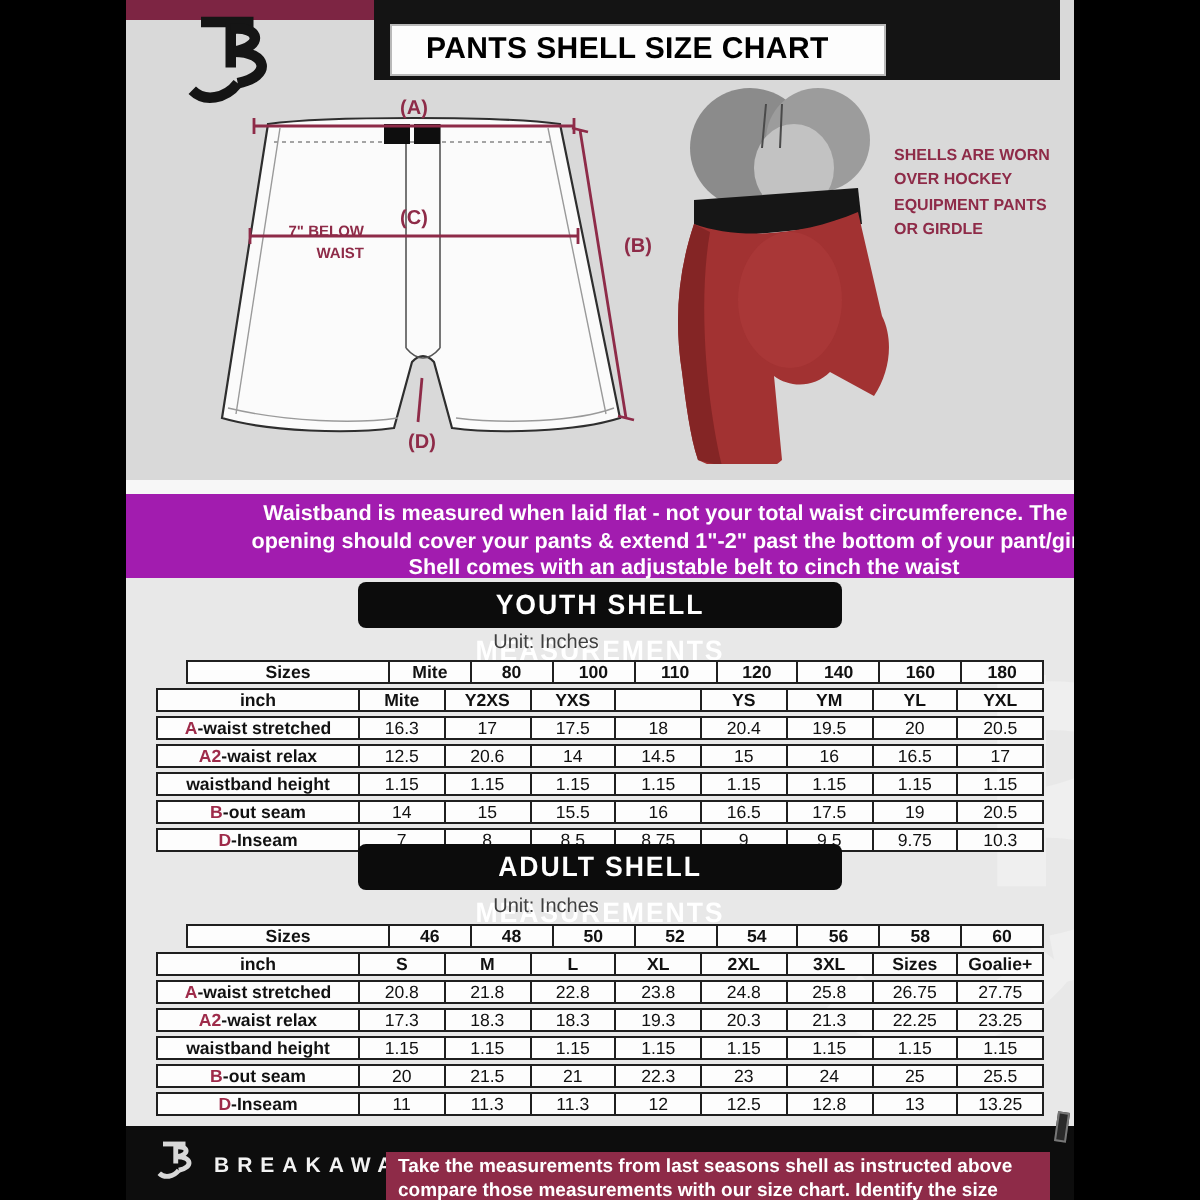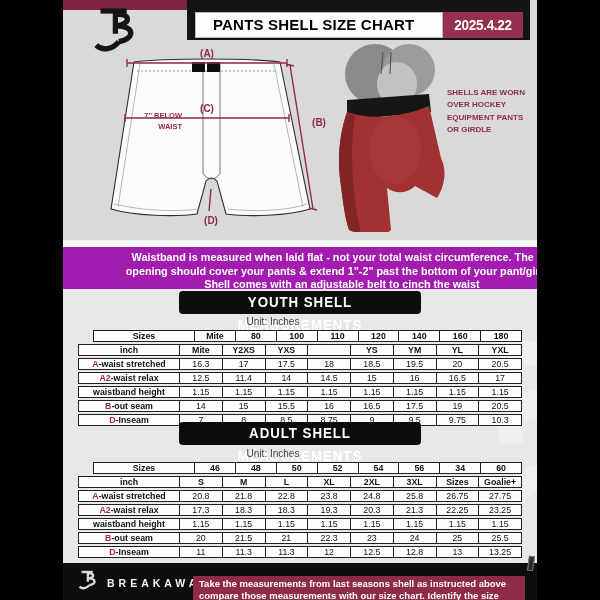--- a/index.html
+++ b/index.html
@@ -38,21 +38,21 @@
   .tcell{border:1px solid #1f1f1f;background:#fdfdfd;height:10px;line-height:10px;font-size:8.8px;
          text-align:center;color:#111;margin-left:-1px;box-sizing:content-box;}
   .tcell:first-child{margin-left:0;}
   .tcell.label{width:100px;font-weight:bold;}
   .tcell.val{flex:1;}
   .trow.bold .tcell.val{font-weight:bold;}
   .accent{color:#9e2b4a;font-weight:bold;}
 
   
   .below-note{color:#8e2b48;font-weight:bold;font-size:7.5px;text-align:right;line-height:1.5;}
-  .photo-note{left:384px;top:72px;width:90px;color:#8e2b48;font-weight:bold;font-size:8px;line-height:1.55;margin-top:15px;}
+  .photo-note{left:384px;top:72px;width:90px;color:#8e2b48;font-weight:bold;font-size:8px;line-height:1.55;}
 
   
   .footer{left:0;top:563px;width:474px;height:37px;background:#0d0d0d;}
   .brand{left:44px;top:577px;color:#f2f2f2;font-size:10.5px;font-weight:bold;letter-spacing:4px;}
   .foot-note{left:130px;top:576px;width:332px;height:36px;background:#8e2b48;color:#fff;
              font-size:9.5px;font-weight:bold;line-height:1.28;padding:2px 6px;box-sizing:border-box;}
   .cursor-art{left:465px;top:556px;width:4px;height:13px;background:#2a2a2a;border:1px solid #777;
               transform:rotate(8deg);}
   .watermark{left:330px;top:295px;opacity:.5;}
 </style>
@@ -70,21 +70,20 @@
     <svg class="abs" style="left:24px;top:4px" width="62" height="56" viewBox="0 0 64 64">
       <g stroke="#151515" stroke-width="6" fill="none">
         <path d="M12,8 H42"></path>
         <path d="M29,8 V34"></path>
         <path d="M29,12 C46,10 48,22 31,25 C50,25 53,39 33,43"></path>
         <path d="M33,43 C26,52 14,54 7,47"></path>
       </g>
     </svg>
 
     <div class="abs title-box">PANTS SHELL SIZE CHART</div>
-    <div class="abs date-box"><span>2025.4.22</span></div>
 
     <svg class="abs" style="left:20px;top:48px" width="250" height="192" viewBox="0 0 250 192">
 
       <path d="M51,14 C80,10 168,10 197,14 L227,161 C205,168 165,169 143,166 L134,133 Q128.5,127 123,133 L114,166 C92,169 52,168 28,161 Z" fill="#fbfbfb" stroke="#2e2e2e" stroke-width="1.1"></path>
       <path d="M54,23 L194,23" stroke="#888" stroke-width="0.8" stroke-dasharray="2,2"></path>
       <path d="M57,16 L35,159 M191,16 L220,159" stroke="#9a9a9a" stroke-width="0.7"></path>
       <path d="M31,156 C60,163 95,164 116,161 M145,161 C170,164 205,163 224,156" stroke="#9a9a9a" stroke-width="0.7" fill="none"></path>
       <path d="M120,14 L120,126 M137,14 L137,126 M120,126 Q128.5,136 137,126" stroke="#555" stroke-width="0.8" fill="none"></path>
       <rect x="109" y="14" width="13" height="10" fill="#0e0e0e"></rect>
       <rect x="124" y="14" width="13" height="10" fill="#0e0e0e"></rect>
@@ -156,29 +155,29 @@
           <div class="tcell val">YM</div>
           <div class="tcell val">YL</div>
           <div class="tcell val">YXL</div>
         </div>
         <div class="trow">
           <div class="tcell label"><span class="accent">A</span>-waist stretched</div>
           <div class="tcell val">16.3</div>
           <div class="tcell val">17</div>
           <div class="tcell val">17.5</div>
           <div class="tcell val">18</div>
-          <div class="tcell val">18.5</div>
+          <div class="tcell val">20.4</div>
           <div class="tcell val">19.5</div>
           <div class="tcell val">20</div>
           <div class="tcell val">20.5</div>
         </div>
         <div class="trow">
           <div class="tcell label"><span class="accent">A2</span>-waist relax</div>
           <div class="tcell val">12.5</div>
-          <div class="tcell val">11.4</div>
+          <div class="tcell val">20.6</div>
           <div class="tcell val">14</div>
           <div class="tcell val">14.5</div>
           <div class="tcell val">15</div>
           <div class="tcell val">16</div>
           <div class="tcell val">16.5</div>
           <div class="tcell val">17</div>
         </div>
         <div class="trow">
           <div class="tcell label">waistband height</div>
           <div class="tcell val">1.15</div>
@@ -218,21 +217,21 @@
     <div class="abs unit" style="top:448px">Unit: Inches</div>
     <div class="abs tbl" style="top:462px">
         <div class="trow bold">
           <div class="tcell label">Sizes</div>
           <div class="tcell val">46</div>
           <div class="tcell val">48</div>
           <div class="tcell val">50</div>
           <div class="tcell val">52</div>
           <div class="tcell val">54</div>
           <div class="tcell val">56</div>
-          <div class="tcell val">34</div>
+          <div class="tcell val">58</div>
           <div class="tcell val">60</div>
         </div>
         <div class="trow bold">
           <div class="tcell label">inch</div>
           <div class="tcell val">S</div>
           <div class="tcell val">M</div>
           <div class="tcell val">L</div>
           <div class="tcell val">XL</div>
           <div class="tcell val">2XL</div>
           <div class="tcell val">3XL</div>

